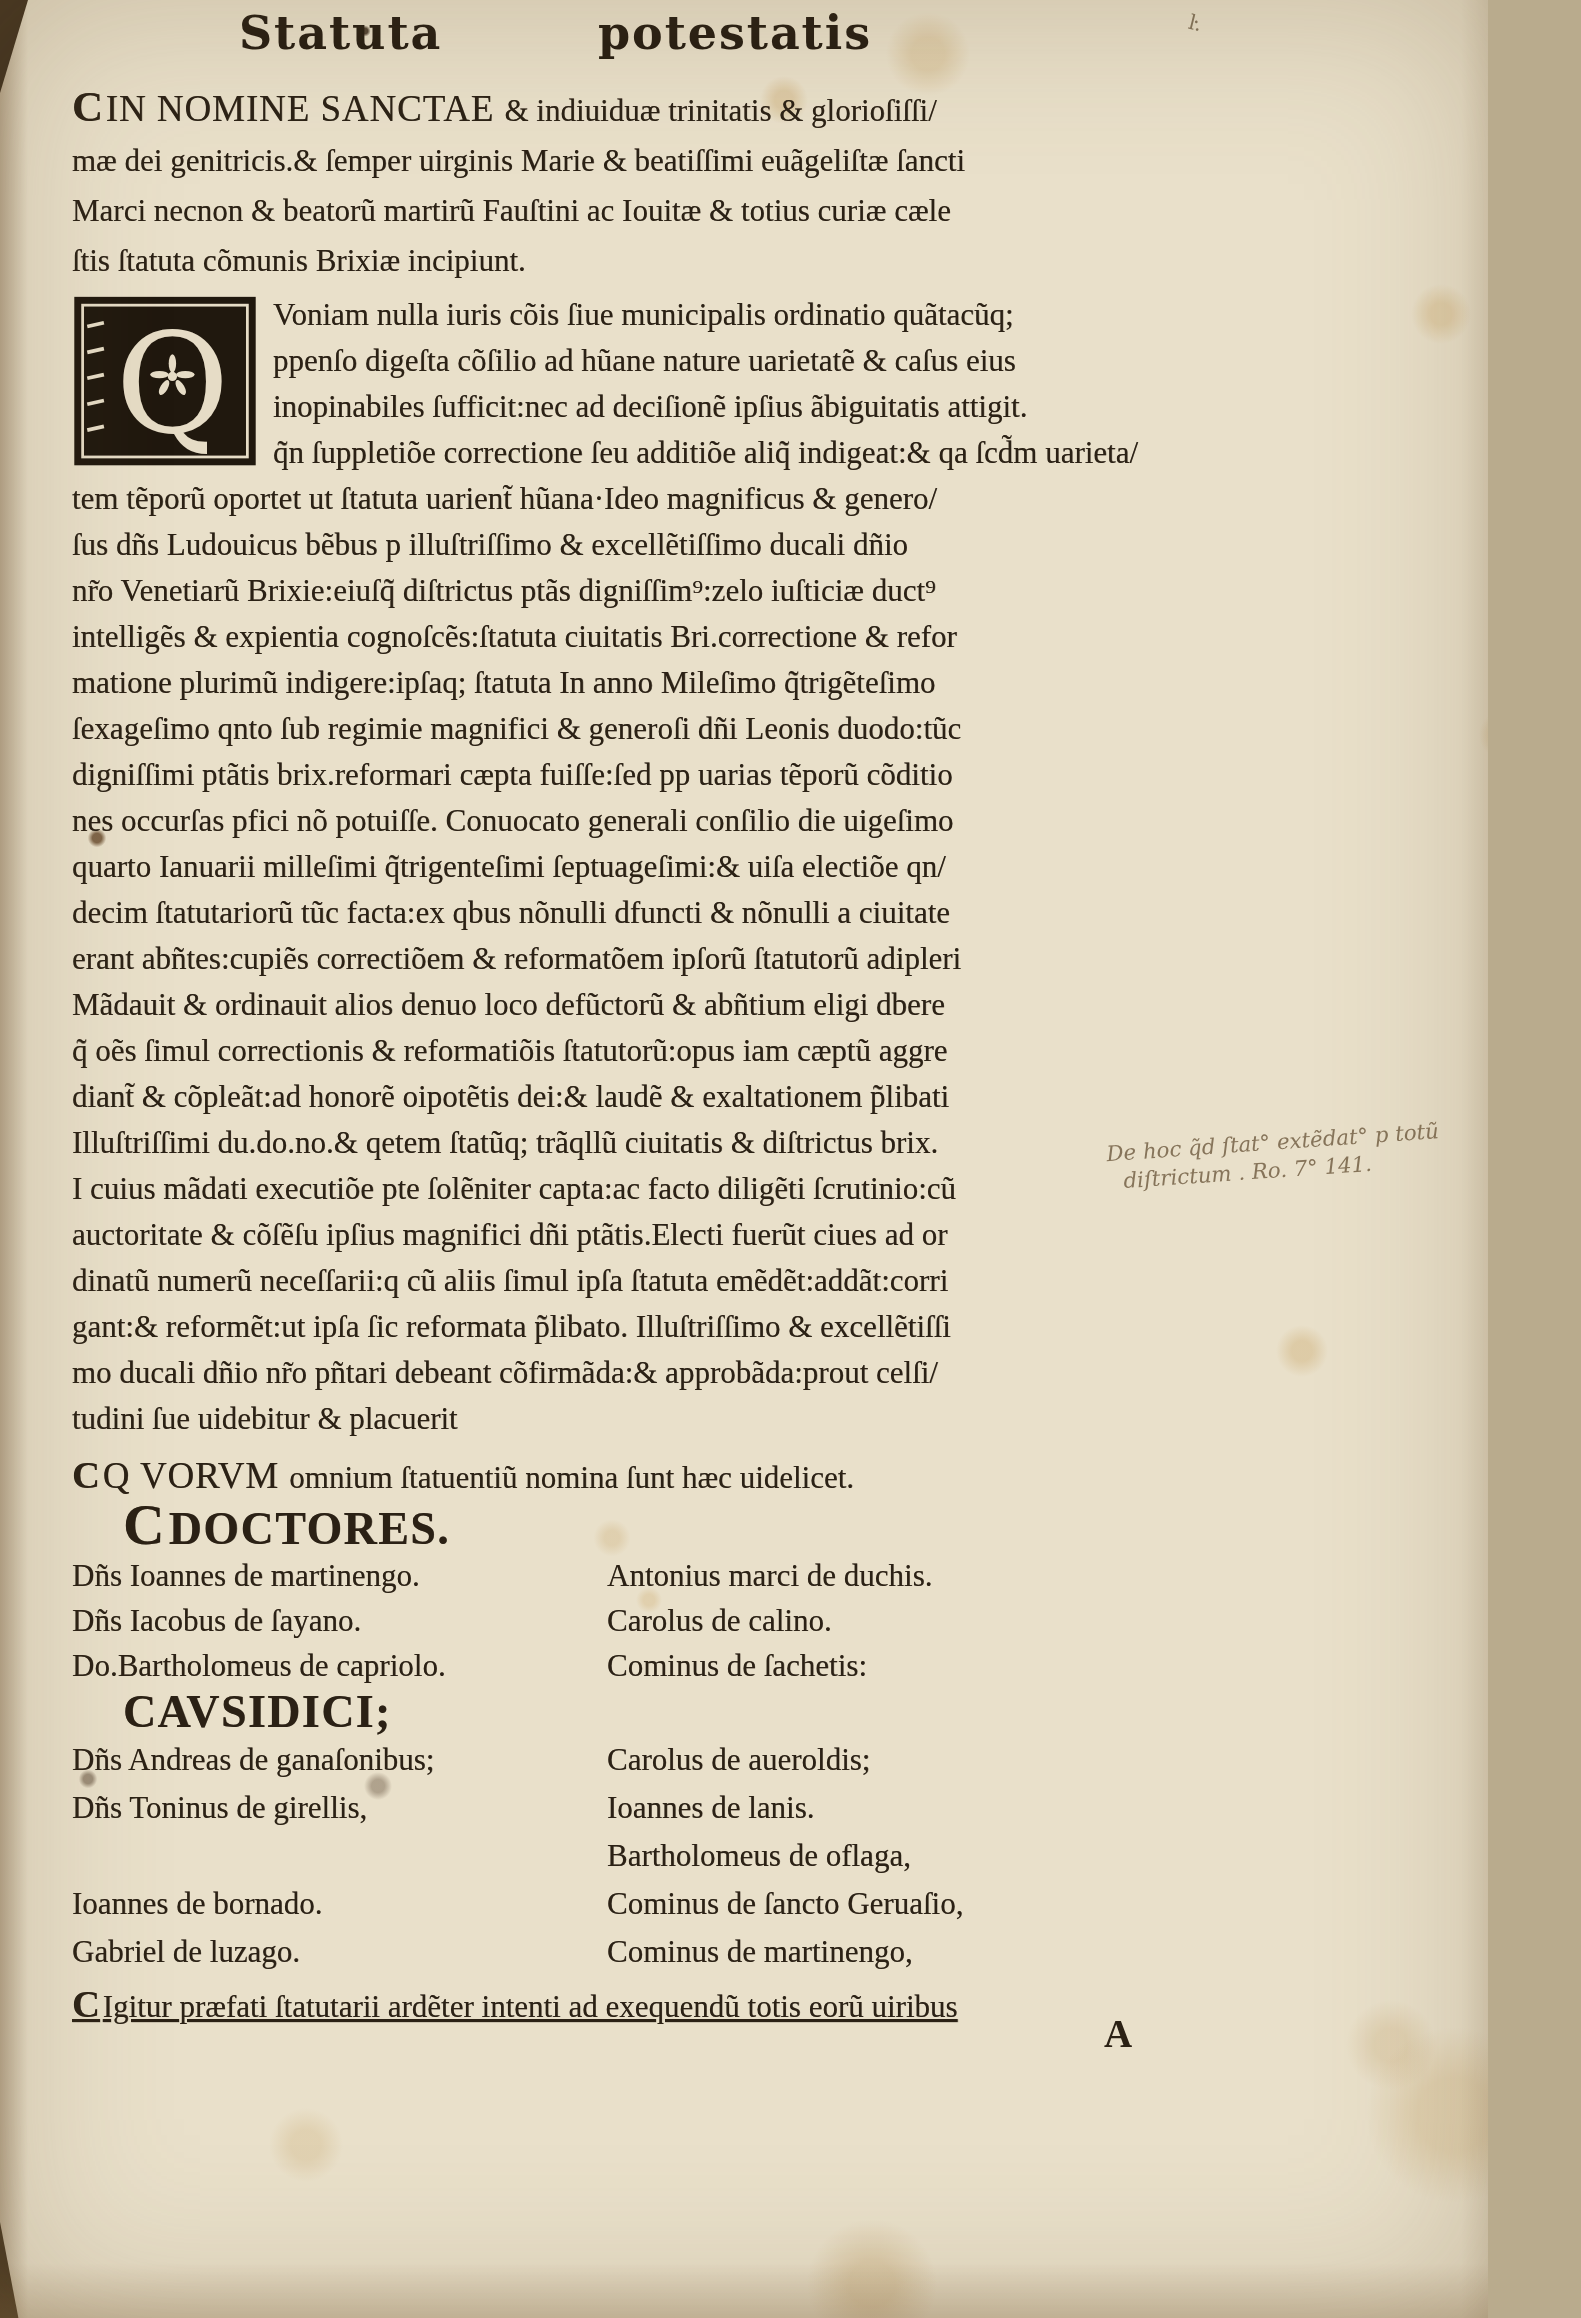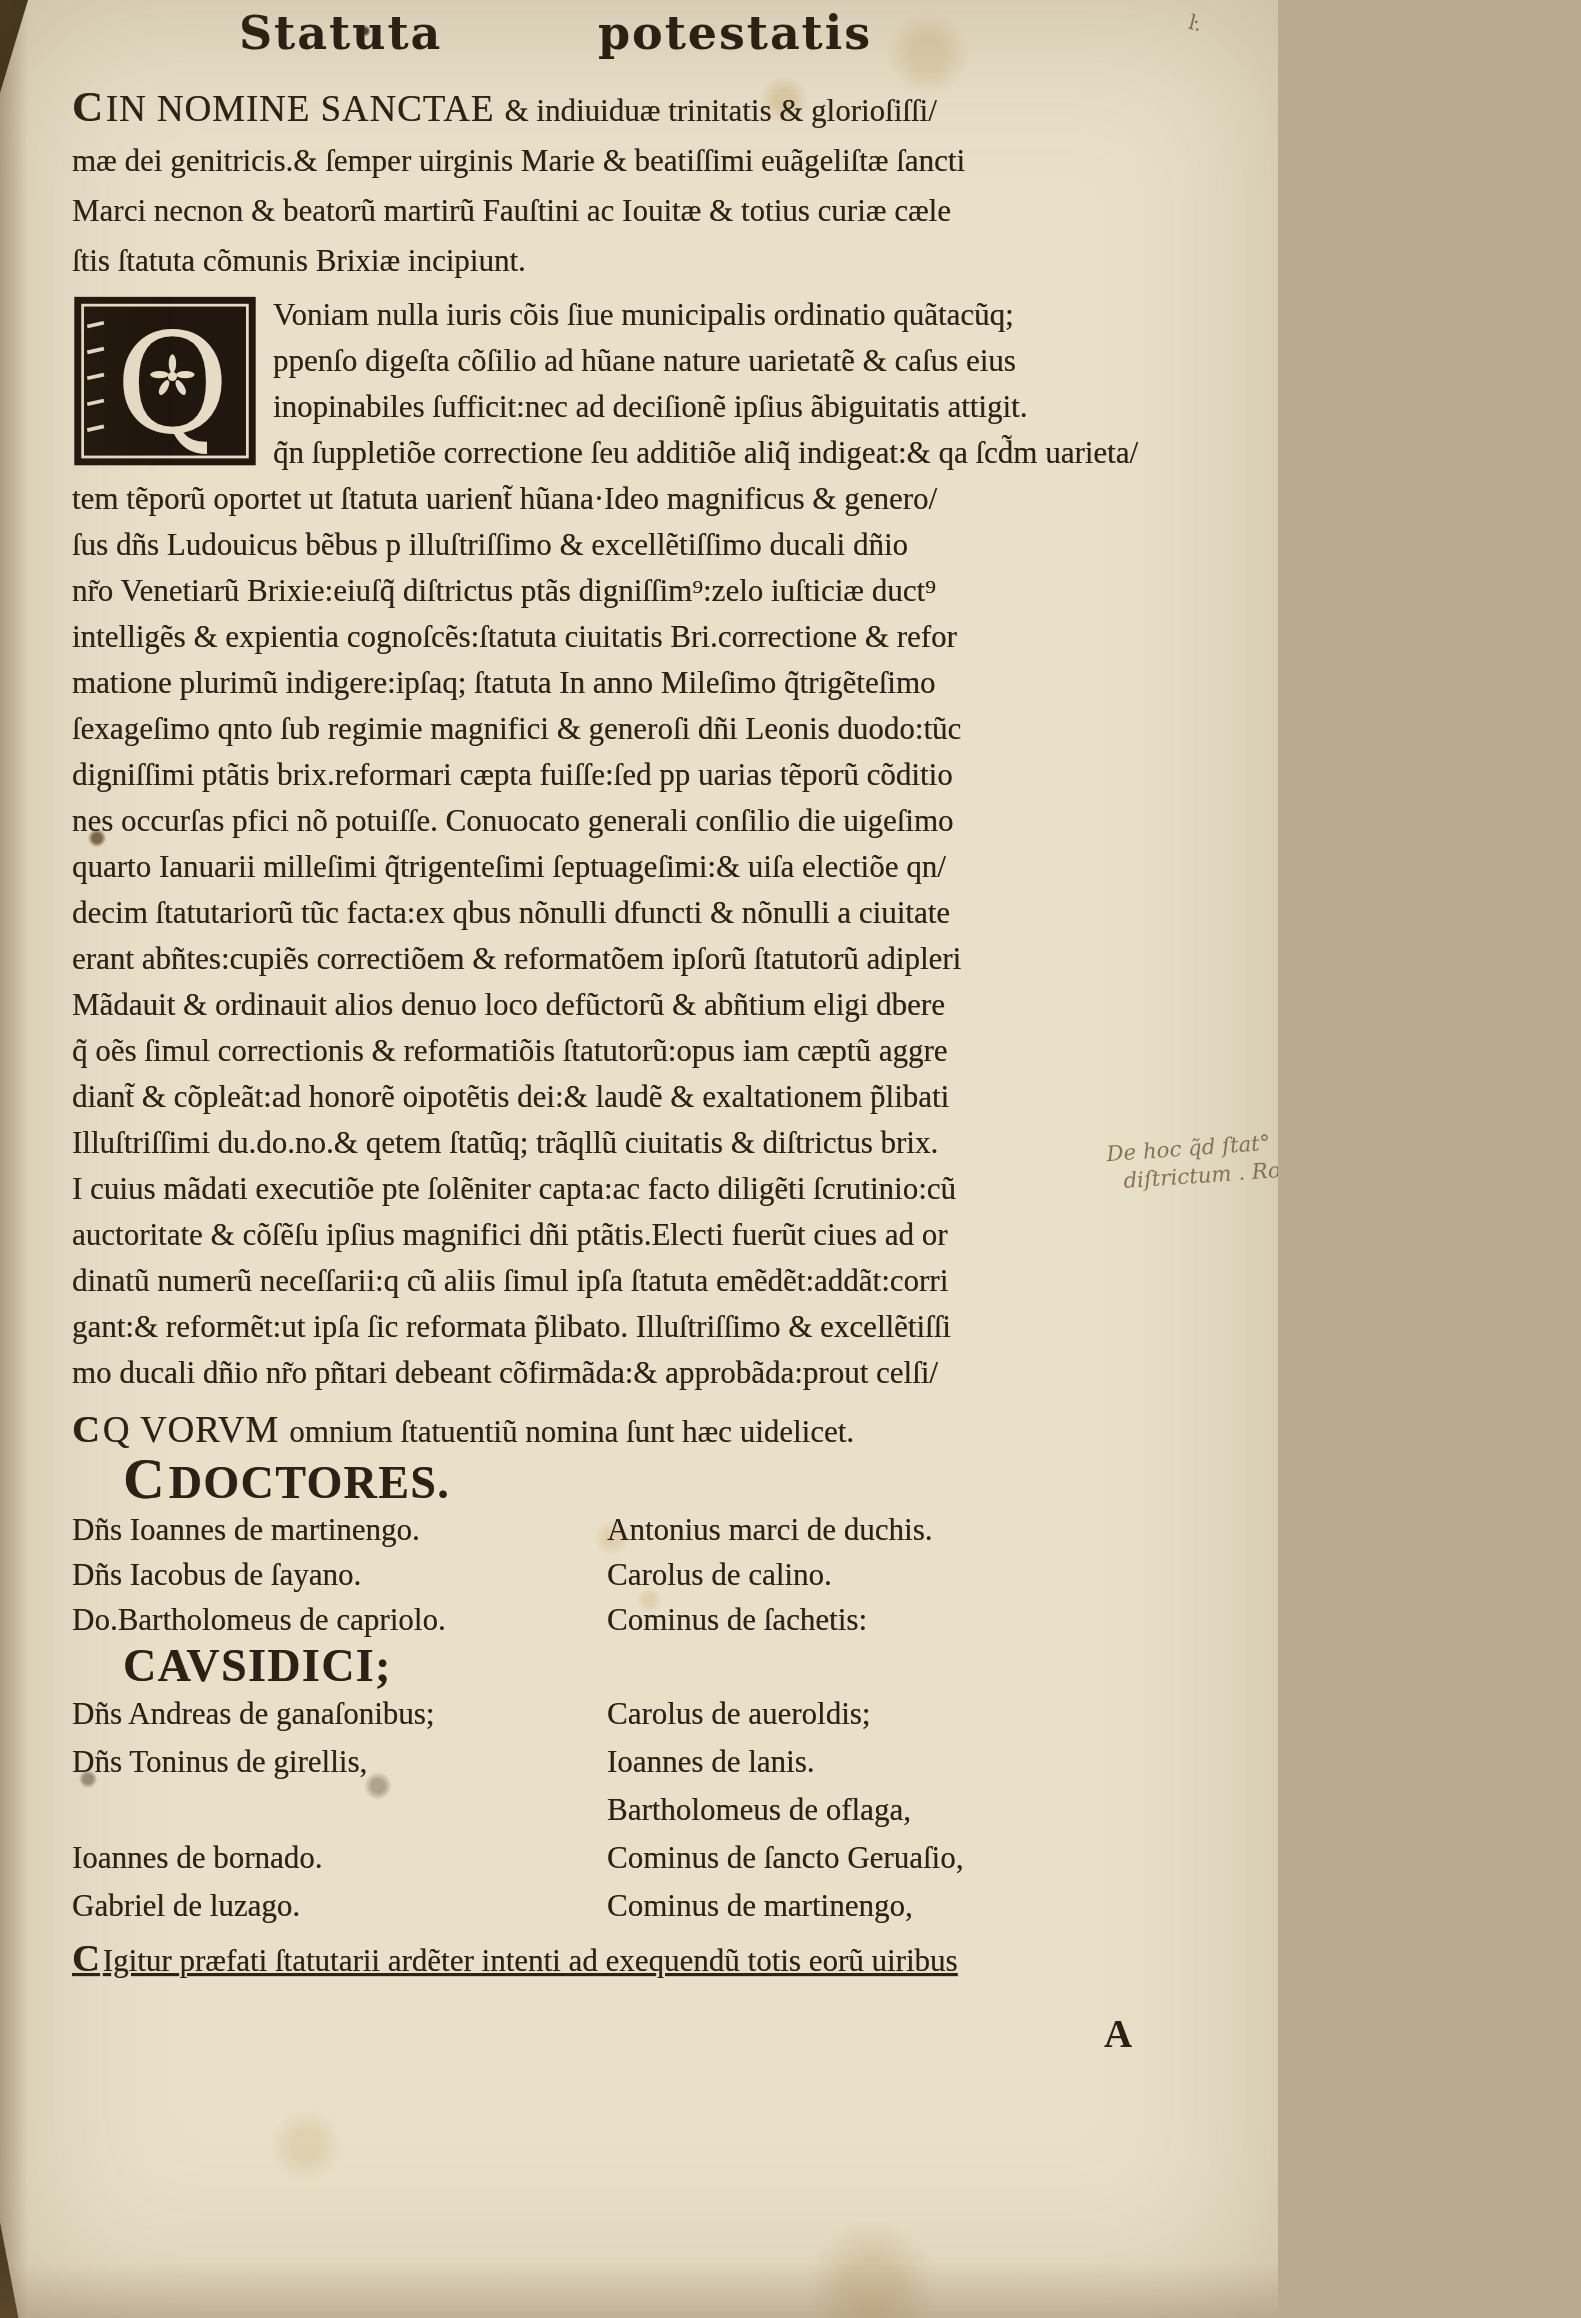--- a/index.html
+++ b/index.html
@@ -1,17 +1,17 @@
 <!DOCTYPE html>
 <html style="font-size:15px"><head>
 <meta charset="utf-8">
 <style>
   html,body{margin:0;padding:0;background:#b9ab8d;}
   .page{
-    position:relative;width:1278px;height:2319px;overflow:hidden;
+    position:relative;width:1488px;height:2319px;overflow:hidden;
     background-color:#e9e0ca;
     background-image:
       radial-gradient(circle at 365px 31px,  rgba(55,40,25,.85) 0 2.8px,  rgba(55,40,25,0) 5.6px),
       radial-gradient(circle at 97px 838px, rgba(100,70,40,.8) 0 4.6px,  rgba(100,70,40,0) 9.3px),
       radial-gradient(circle at 88px 1779px, rgba(80,60,40,.5)  0 4.6px,  rgba(80,60,40,0) 9.3px),
       radial-gradient(circle at 378px 1786px,rgba(90,70,50,.4)  0 6.5px,  rgba(90,70,50,0) 14px),
       radial-gradient(circle at 928px 54px, rgba(190,150,80,.25) 0 16.7px, rgba(190,150,80,0) 42px),
       radial-gradient(circle at 784px 100px, rgba(190,150,80,.30) 0 9.3px, rgba(190,150,80,0) 24px),
       radial-gradient(circle at 1441px 314px,rgba(200,160,90,.30) 0 11px, rgba(200,160,90,0) 30px),
       radial-gradient(circle at 1503px 735px,rgba(195,155,85,.28) 0 9.3px, rgba(195,155,85,0) 24px),
@@ -134,20 +134,21 @@
       <div class="line">erant abñtes:cupiẽs correctiõem &amp; reformatõem ipſorũ ſtatutorũ adipleri</div>
       <div class="line">Mãdauit &amp; ordinauit alios  denuo loco defũctorũ &amp; abñtium  eligi dbere</div>
       <div class="line">q̃ oẽs ſimul correctionis &amp; reformatiõis ſtatutorũ:opus iam cæptũ  aggre</div>
       <div class="line">diant̃ &amp; cõpleãt:ad honorẽ oipotẽtis dei:&amp; laudẽ &amp; exaltationem p̃libati</div>
       <div class="line">Illuſtriſſimi du.do.no.&amp; qetem ſtatũq; trãqllũ ciuitatis &amp; diſtrictus brix.</div>
       <div class="line">I cuius mãdati executiõe pte ſolẽniter capta:ac facto diligẽti ſcrutinio:cũ</div>
       <div class="line">auctoritate &amp; cõſẽſu ipſius magnifici dñi ptãtis.Electi fuerũt ciues ad or</div>
       <div class="line">dinatũ numerũ neceſſarii:q cũ aliis ſimul ipſa ſtatuta emẽdẽt:addãt:corri</div>
       <div class="line">gant:&amp; reformẽt:ut ipſa ſic reformata p̃libato. Illuſtriſſimo &amp; excellẽtiſſi</div>
       <div class="line">mo ducali dñio nr̃o pñtari debeant cõfirmãda:&amp; approbãda:prout celſi/</div>
+      <div class="line">tudini ſue uidebitur &amp; placuerit</div>
       <div style="clear:both"></div>
     </div>
 
     <div class="line quorum"><span class="pilcrow">C</span><span class="caps">Q VORVM </span><span>omnium ſtatuentiũ nomina ſunt hæc uidelicet.</span></div>
 
     <div class="heading"><span class="pilcrow">C</span><span>DOCTORES.</span></div>
 
     <div class="name-row"><span class="nl">Dñs Ioannes de martinengo.</span><span class="nr">Antonius marci de duchis.</span></div>
     <div class="name-row"><span class="nl">Dñs Iacobus de ſayano.</span><span class="nr">Carolus de calino.</span></div>
     <div class="name-row"><span class="nl">Do.Bartholomeus de capriolo.</span><span class="nr">Cominus de ſachetis:</span></div>

